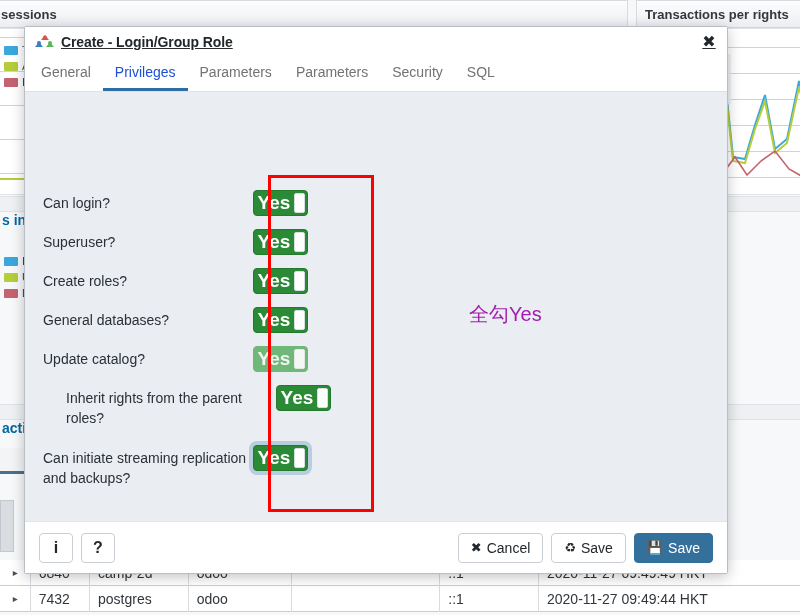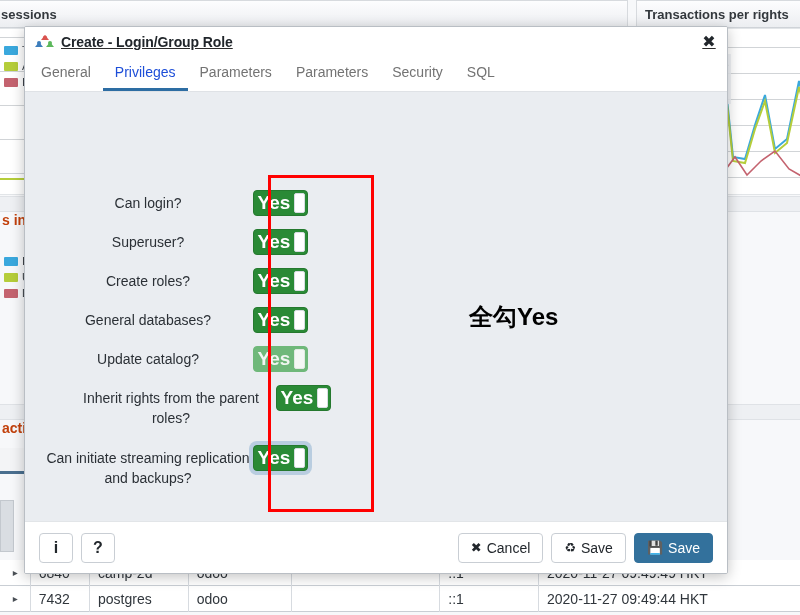--- a/index.html
+++ b/index.html
@@ -32,21 +32,21 @@
 
   .legend{position:absolute;font-size:11px;color:#3b4148;white-space:nowrap;}
   .legend .row{display:flex;align-items:center;height:16px;}
   .legend .sw{width:14px;height:9px;margin-right:4px;flex:none;border-radius:1px;}
 
   #bg-left-legend{left:4px;top:42px;}
   #bg-left-legend2{left:4px;top:253px;}
   #bg-right-legend{left:646px;top:54px;background:rgba(237,240,245,.85);padding:1px 2px;}
 
   .section-hdr{
-    position:absolute;font-size:14px;font-weight:bold;color:#c2410c;
+    position:absolute;font-size:14px;font-weight:bold;color:#0369a1;
     white-space:nowrap;overflow:hidden;
   }
   #bg-sessions-hdr{left:2px;top:212px;}
   #bg-activity-hdr{left:2px;top:420px;}
 
   .bg-band{position:absolute;background:#eef0f3;border-top:1px solid #dfe2e6;border-bottom:1px solid #dfe2e6;}
 
   #bg-tabstrip{position:absolute;left:-10px;top:448px;width:60px;height:26px;
     background:#f3f4f6;border-bottom:3px solid #4a6f8f;font-size:12px;color:#4a6f8f;
     display:flex;align-items:center;justify-content:flex-end;padding-right:4px;box-sizing:border-box;}
@@ -89,21 +89,21 @@
   #tabs{
     height:33px;flex:none;display:flex;align-items:flex-end;
     border-bottom:1px solid #dfe2e6;background:#fff;padding-left:4px;
   }
   .tab{
     font-size:14px;color:#737373;padding:4px 12px 9px 12px;cursor:pointer;
     border-bottom:3px solid transparent;white-space:nowrap;line-height:1;
   }
   .tab.active{color:#1d4ed8;border-bottom-color:#2d6da3;}
 
-  #body{flex:1;background:#eaedf1;position:relative;overflow:hidden;text-align:center;}
+  #body{flex:1;background:#eaedf1;position:relative;overflow:hidden;}
 
   .field-row{position:absolute;left:18px;right:18px;display:flex;align-items:flex-start;}
   .field-label{
     width:210px;flex:none;font-size:14px;color:#2b3036;line-height:20px;padding-top:3px;
   }
   .switch{
     width:55px;height:26px;border-radius:4px;background:#2a8a36;
     position:relative;box-sizing:border-box;border:1px solid #25792f;cursor:pointer;flex:none;
   }
   .switch .txt{
@@ -117,22 +117,22 @@
   .switch.disabled{background:#6fb87a;border-color:#6fb87a;}
   .switch.disabled .txt{color:#f0f6f1;}
   .switch.disabled .knob{background:#f4f7f5;border-color:#e2e9e3;}
   .switch.focused{box-shadow:0 0 0 4px #b9cde0;}
 
   #annot-box{
     position:absolute;left:243px;top:83px;width:106px;height:337px;
     border:3px solid #ff0000;box-sizing:border-box;pointer-events:none;
   }
   #annot-text{
-    position:absolute;left:444px;top:209px;font-size:24px;color:#000000;
-    font-weight:bold;white-space:nowrap;
+    position:absolute;left:444px;top:209px;font-size:20px;color:#a21caf;
+    font-weight:normal;white-space:nowrap;
   }
 
   #footer{
     height:52px;flex:none;background:#fff;border-top:1px solid #e2e5e8;
     display:flex;align-items:center;padding:0 14px;box-sizing:border-box;
   }
   .btn{
     height:30px;border:1px solid #c9ced4;background:#fff;border-radius:4px;
     font-size:14px;color:#22272c;display:flex;align-items:center;justify-content:center;
     gap:5px;padding:0 12px;cursor:pointer;box-sizing:border-box;white-space:nowrap;

